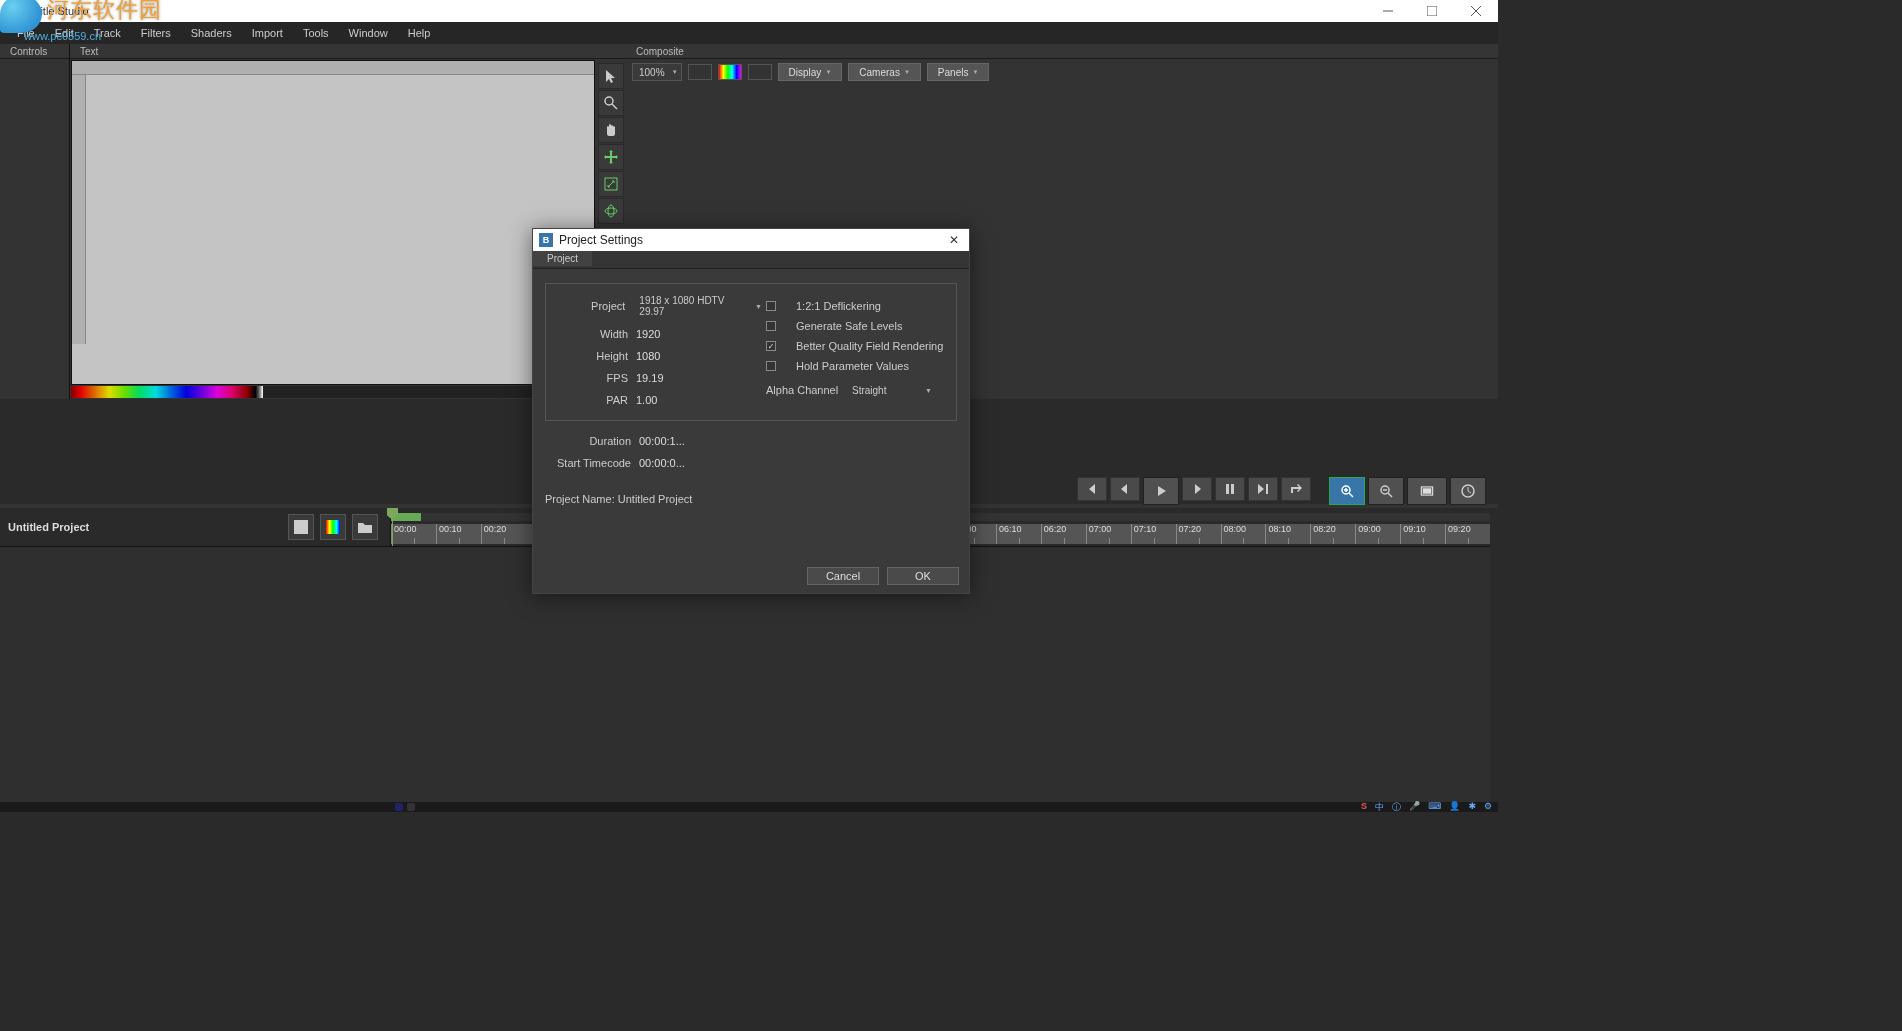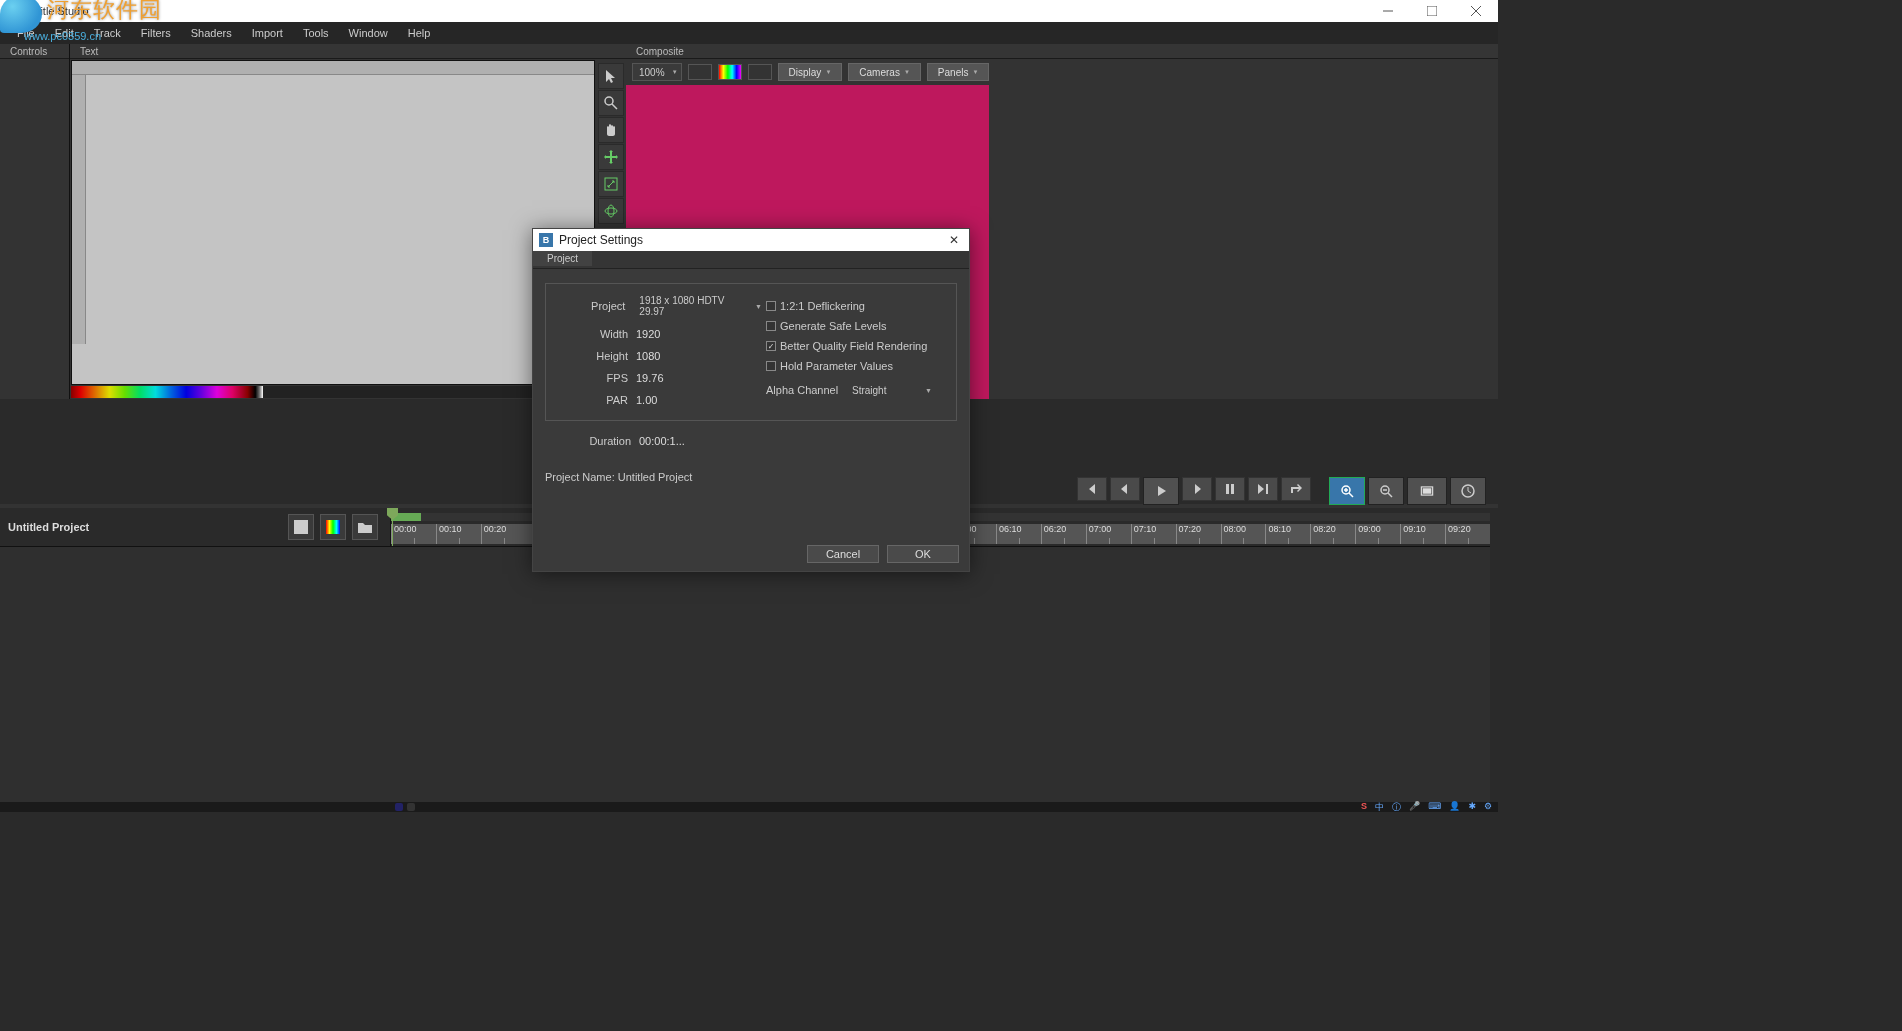--- a/index.html
+++ b/index.html
@@ -100,21 +100,21 @@
 .dlg-tab span { display:inline-block; padding:2px 14px; background:#424242; font-size:10px; }
 .dlg-body { padding:14px 12px 10px; font-family:"SimSun",monospace; font-size:11px; }
 .group-box { border:1px solid #555; padding:12px 10px 8px; margin-bottom:10px; display:flex; }
 .gb-left { width:210px; }
 .gb-right { flex:1; }
 .frow { display:flex; align-items:center; height:20px; margin-bottom:2px; }
 .flabel { width:80px; text-align:right; padding-right:8px; color:#ccc; }
 .fval { color:#ddd; }
 .dlg-drop { height:18px; background:#3a3a3a; padding:0 18px 0 6px; display:flex; align-items:center; position:relative; font-size:10px; min-width:130px; }
 .dlg-drop::after { content:"▼"; position:absolute; right:4px; font-size:7px; color:#aaa; }
-.chk { display:flex; align-items:center; height:20px; gap:4px; }
+.chk { display:flex; align-items:center; height:20px; gap:20px; }
 .chk-box { width:10px; height:10px; border:1px solid #888; background:#333; display:flex; align-items:center; justify-content:center; }
 .chk-box.on::after { content:"✓"; font-size:8px; color:#ddd; }
 .dlg-btns { display:flex; justify-content:flex-end; gap:8px; padding:6px 10px 8px; background:#3a3a3a; }
 .dlg-btn { width:72px; height:18px; background:#4a4a4a; border:1px solid #666; display:flex; align-items:center; justify-content:center; font-size:11px; color:#ddd; }
 
 </style>
 </head>
 <body>
 
 <div class="watermark">
@@ -201,21 +201,21 @@
               <path d="M5 11l6-6M9 5h2v2M7 11H5V9" stroke="#6c6" fill="none"></path>
             </svg>
           </div>
         <div class="tool-btn green">
             <svg viewBox="0 0 16 16">
               <ellipse cx="8" cy="8" rx="6" ry="3" fill="none" stroke="#6c6"></ellipse>
               <ellipse cx="8" cy="8" rx="3" ry="6" fill="none" stroke="#6c6"></ellipse>
             </svg>
           </div>
       </div>
-      <div style="flex:1;display:flex;flex-direction:row">
+      <div style="flex:1;display:flex;flex-direction:column">
         <div class="comp-top">
           <div class="dropdown">
               <span>100%</span>
             </div>
           <div class="swatch dark"></div>
           <div class="swatch grad"></div>
           <div class="swatch dark"></div>
           <div class="pill-btn">
               <span>Display</span>
             </div>
@@ -396,21 +396,21 @@
         <div class="frow">
             <div class="flabel">Width</div>
             <div class="fval">1920</div>
           </div>
         <div class="frow">
             <div class="flabel">Height</div>
             <div class="fval">1080</div>
           </div>
         <div class="frow">
             <div class="flabel">FPS</div>
-            <div class="fval">19.76</div>
+            <div class="fval">19.19</div>
           </div>
         <div class="frow">
             <div class="flabel">PAR</div>
             <div class="fval">1.00</div>
           </div>
       </div>
       <div class="gb-right">
         <div class="chk">
             <div class="chk-box"></div>
             <span>1:2:1 Deflickering</span>
@@ -432,20 +432,24 @@
           <div class="dlg-drop" style="min-width:90px">
               <span>Straight</span>
             </div>
         </div>
       </div>
     </div>
     <div class="frow">
         <div class="flabel" style="width:94px">Duration</div>
         <div class="fval">00:00:1...</div>
       </div>
+    <div class="frow">
+        <div class="flabel" style="width:94px">Start Timecode</div>
+        <div class="fval">00:00:0...</div>
+      </div>
     <div style="height:14px"></div>
     <div class="frow"><span>Project Name:</span>&nbsp;<span>Untitled Project</span></div>
     <div style="height:40px"></div>
   </div>
   <div class="dlg-btns">
     <div class="dlg-btn">Cancel</div>
     <div class="dlg-btn">OK</div>
   </div>
 </div>
 

